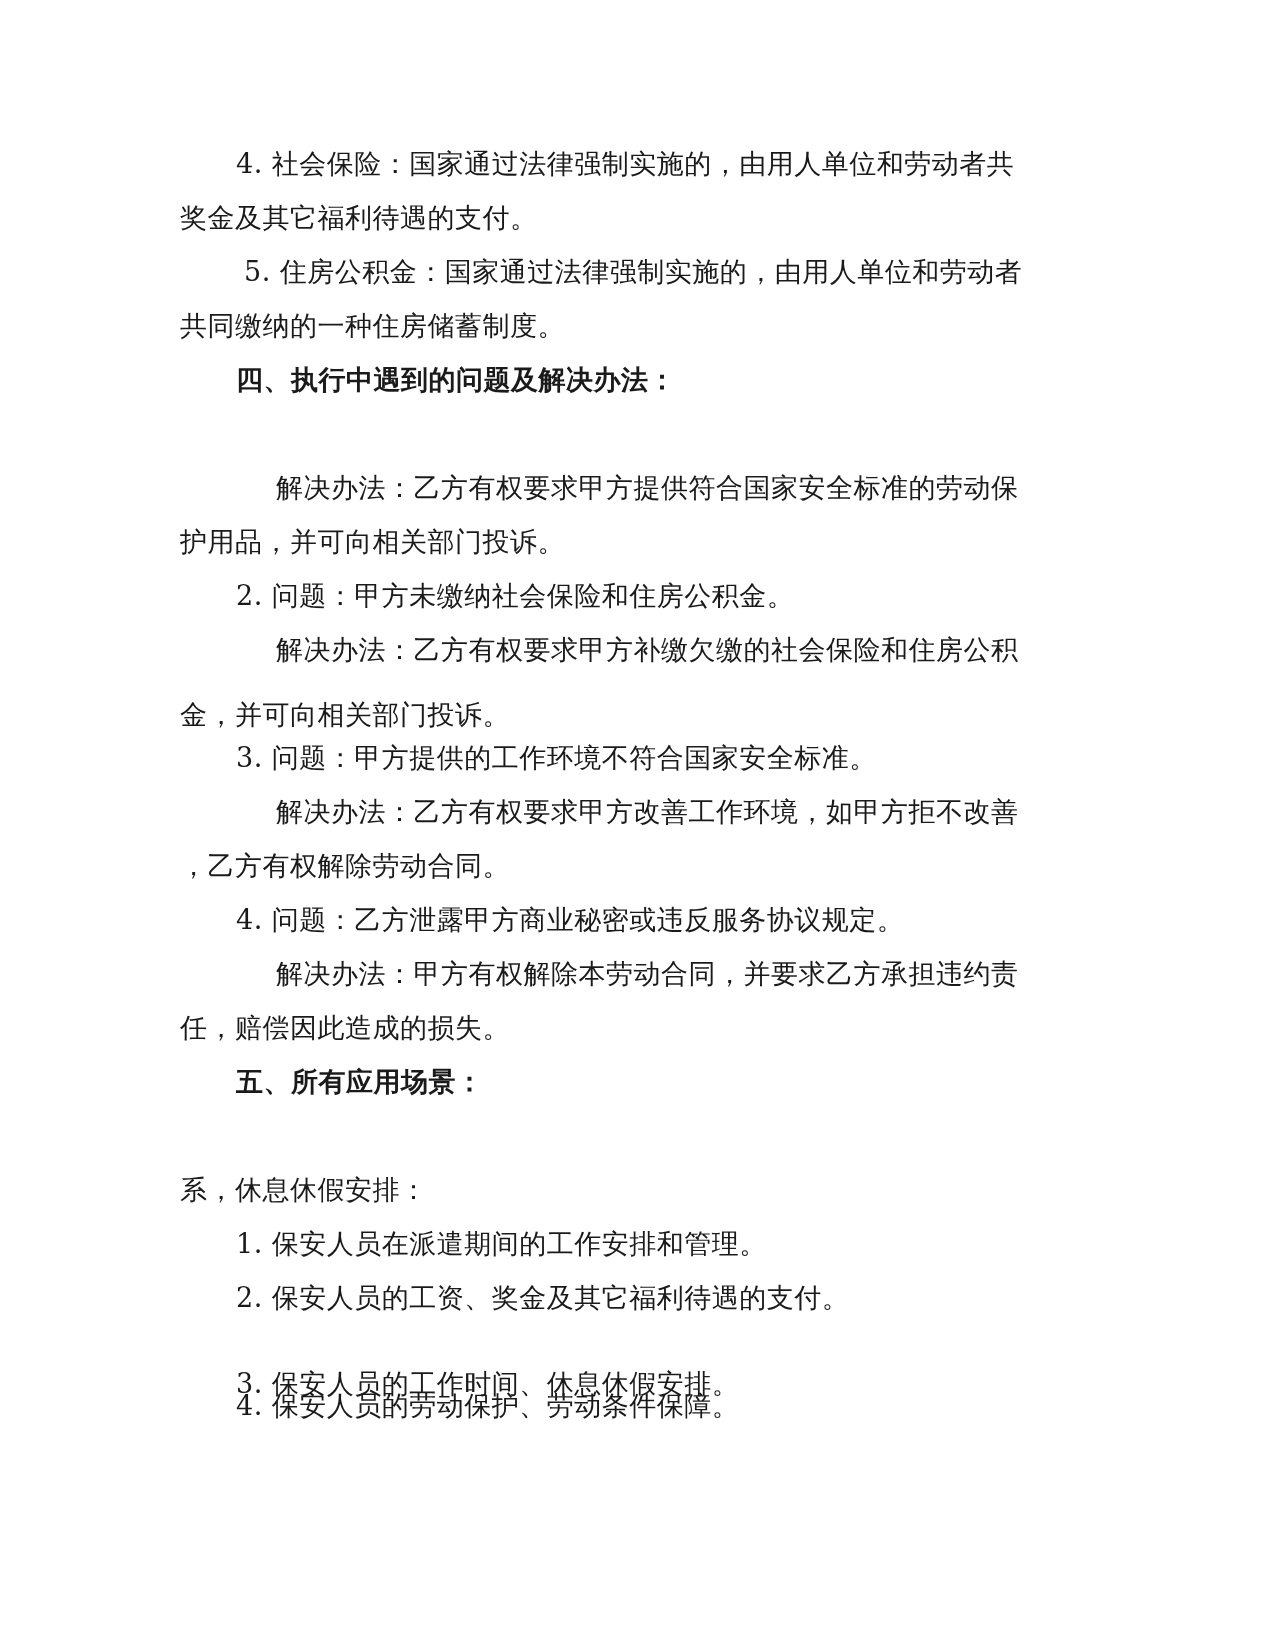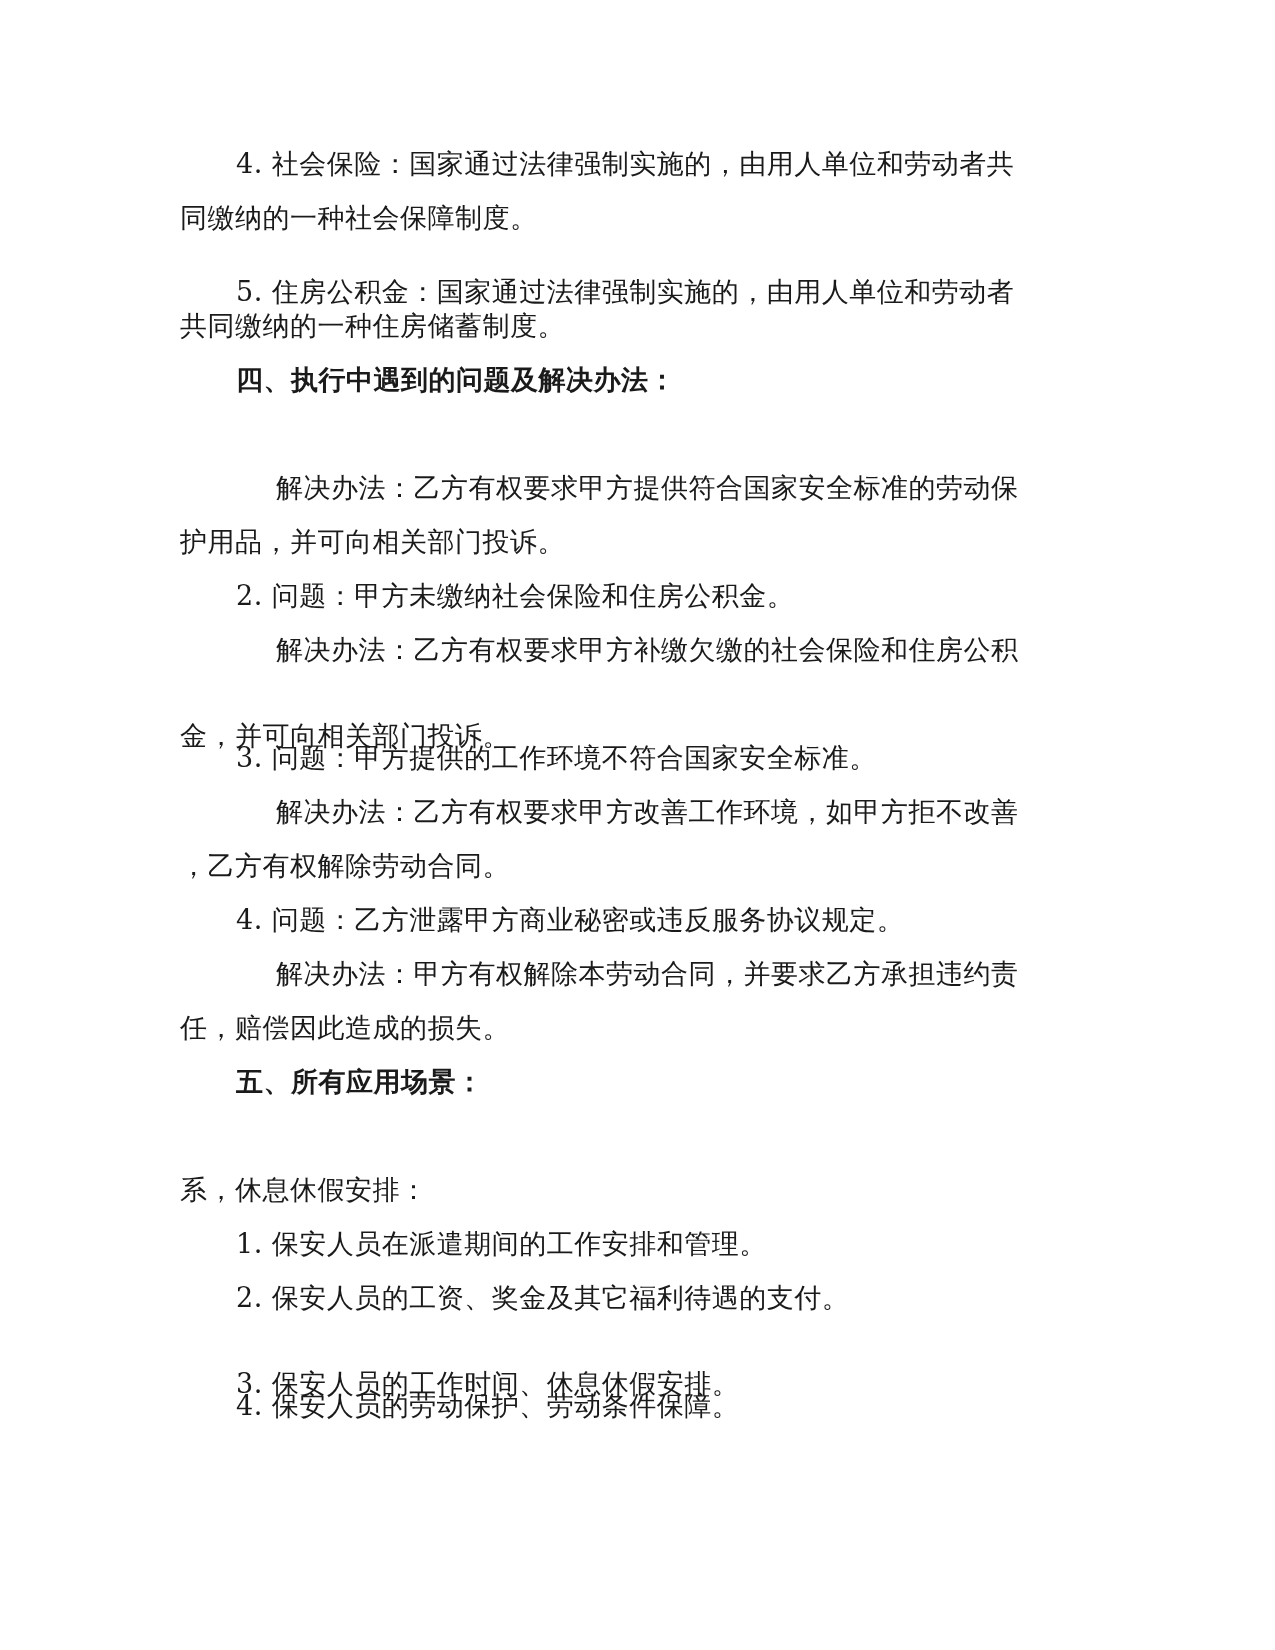--- a/index.html
+++ b/index.html
@@ -12,29 +12,29 @@
       position: absolute; left: 0; white-space: nowrap;
       font-size: 27px; line-height: 34px; letter-spacing: 0.5px;
     }
     .bold { font-weight: bold; font-family: "DejaVu Sans", "Liberation Sans", sans-serif; }
   </style>
 </head>
 <body>
 
 <div class="page">
   <div class="line" style="left: 236px; top: 147px;">4. 社会保险：国家通过法律强制实施的，由用人单位和劳动者共</div>
-  <div class="line" style="left: 180px; top: 201px;">同缴纳的一种社会保障制度。</div>
-  <div class="line" style="left: 236px; top: 255px; margin-top: 20px;">5. 住房公积金：国家通过法律强制实施的，由用人单位和劳动者</div>
+  <div class="line" style="left: 180px; top: 201px;">奖金及其它福利待遇的支付。</div>
+  <div class="line" style="left: 244px; top: 255px;">5. 住房公积金：国家通过法律强制实施的，由用人单位和劳动者</div>
   <div class="line" style="left: 180px; top: 309px;">共同缴纳的一种住房储蓄制度。</div>
   <div class="line bold" style="left: 236px; top: 363px; text-align: center;">四、执行中遇到的问题及解决办法：</div>
   <div class="line" style="left: 276px; top: 471px;">解决办法：乙方有权要求甲方提供符合国家安全标准的劳动保</div>
   <div class="line" style="left: 180px; top: 525px;">护用品，并可向相关部门投诉。</div>
   <div class="line" style="left: 236px; top: 579px; text-align: center;">2. 问题：甲方未缴纳社会保险和住房公积金。</div>
   <div class="line" style="left: 276px; top: 633px;">解决办法：乙方有权要求甲方补缴欠缴的社会保险和住房公积</div>
-  <div class="line" style="left: 180px; top: 719px; font-family: Liberation Serif, serif;">金，并可向相关部门投诉。</div>
+  <div class="line" style="left: 180px; top: 698px; font-family: Liberation Serif, serif;">金，并可向相关部门投诉。</div>
   <div class="line" style="left: 236px; top: 741px;">3. 问题：甲方提供的工作环境不符合国家安全标准。</div>
   <div class="line" style="left: 180px; top: 849px;">，乙方有权解除劳动合同。</div>
   <div class="line" style="left: 276px; top: 795px;">解决办法：乙方有权要求甲方改善工作环境，如甲方拒不改善</div>
   <div class="line" style="left: 236px; top: 903px;">4. 问题：乙方泄露甲方商业秘密或违反服务协议规定。</div>
   <div class="line" style="left: 276px; top: 957px;">解决办法：甲方有权解除本劳动合同，并要求乙方承担违约责</div>
   <div class="line" style="left: 180px; top: 1011px;">任，赔偿因此造成的损失。</div>
   <div class="line bold" style="left: 236px; top: 1065px;">五、所有应用场景：</div>
   <div class="line" style="left: 180px; top: 1173px;">系，休息休假安排：</div>
   <div class="line" style="left: 236px; top: 1227px;">1. 保安人员在派遣期间的工作安排和管理。</div>
   <div class="line" style="left: 236px; top: 1281px;">2. 保安人员的工资、奖金及其它福利待遇的支付。</div>

